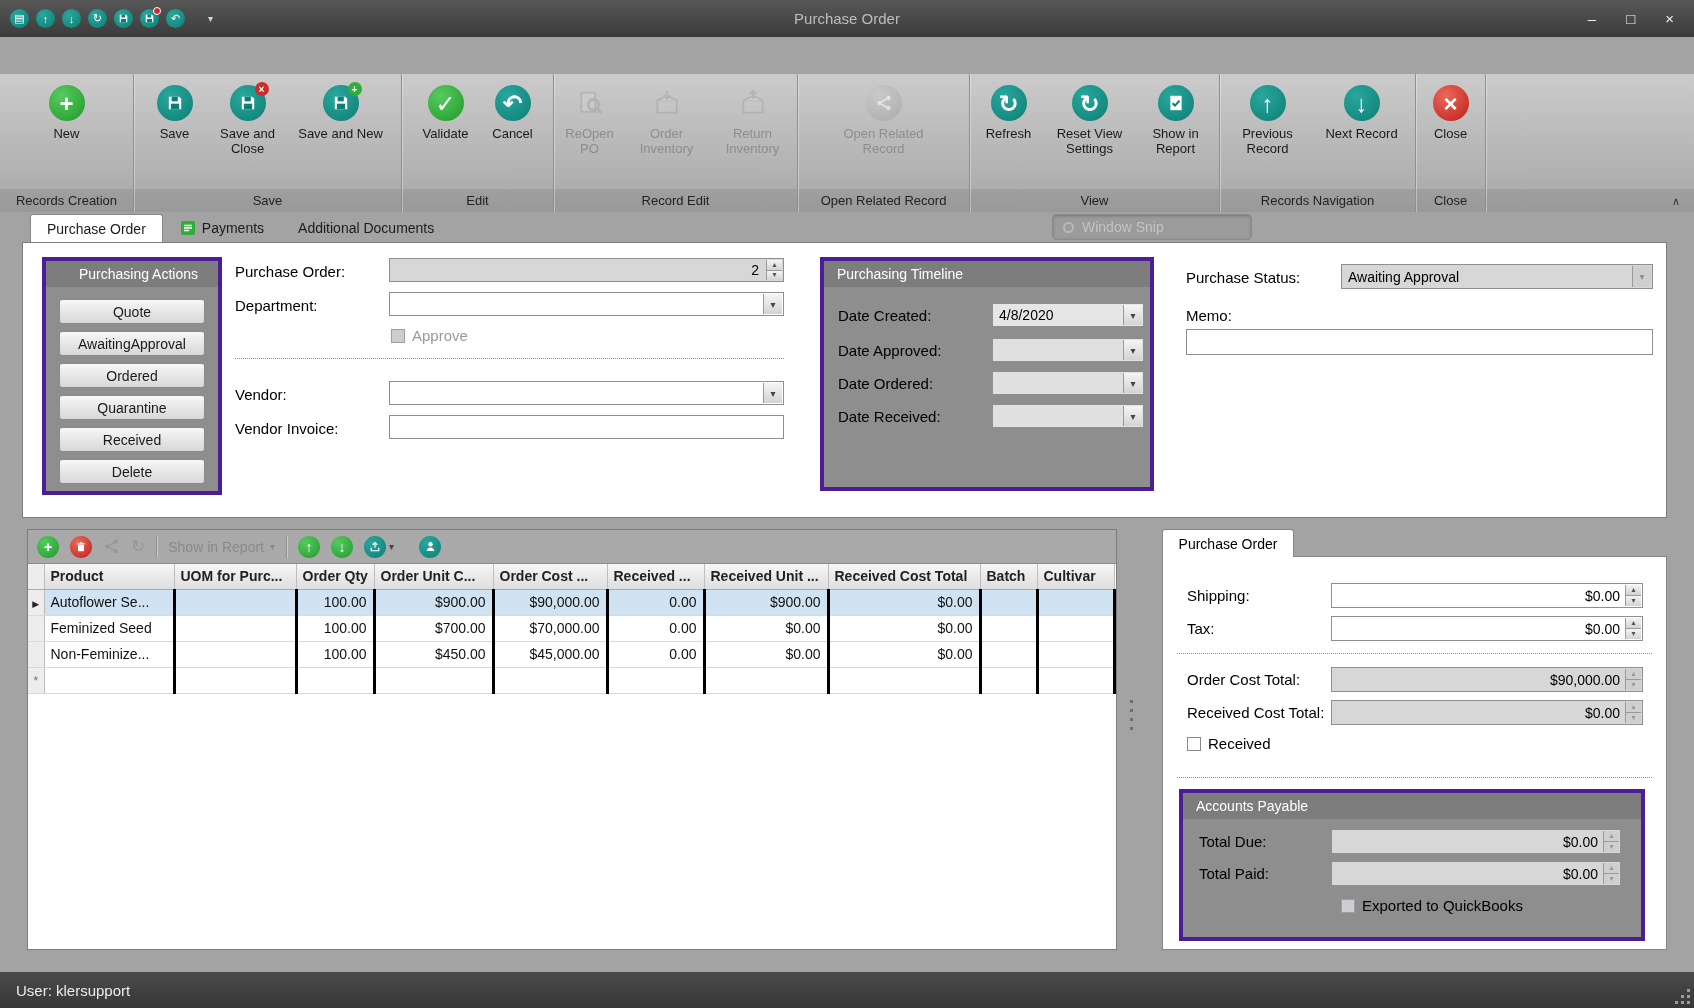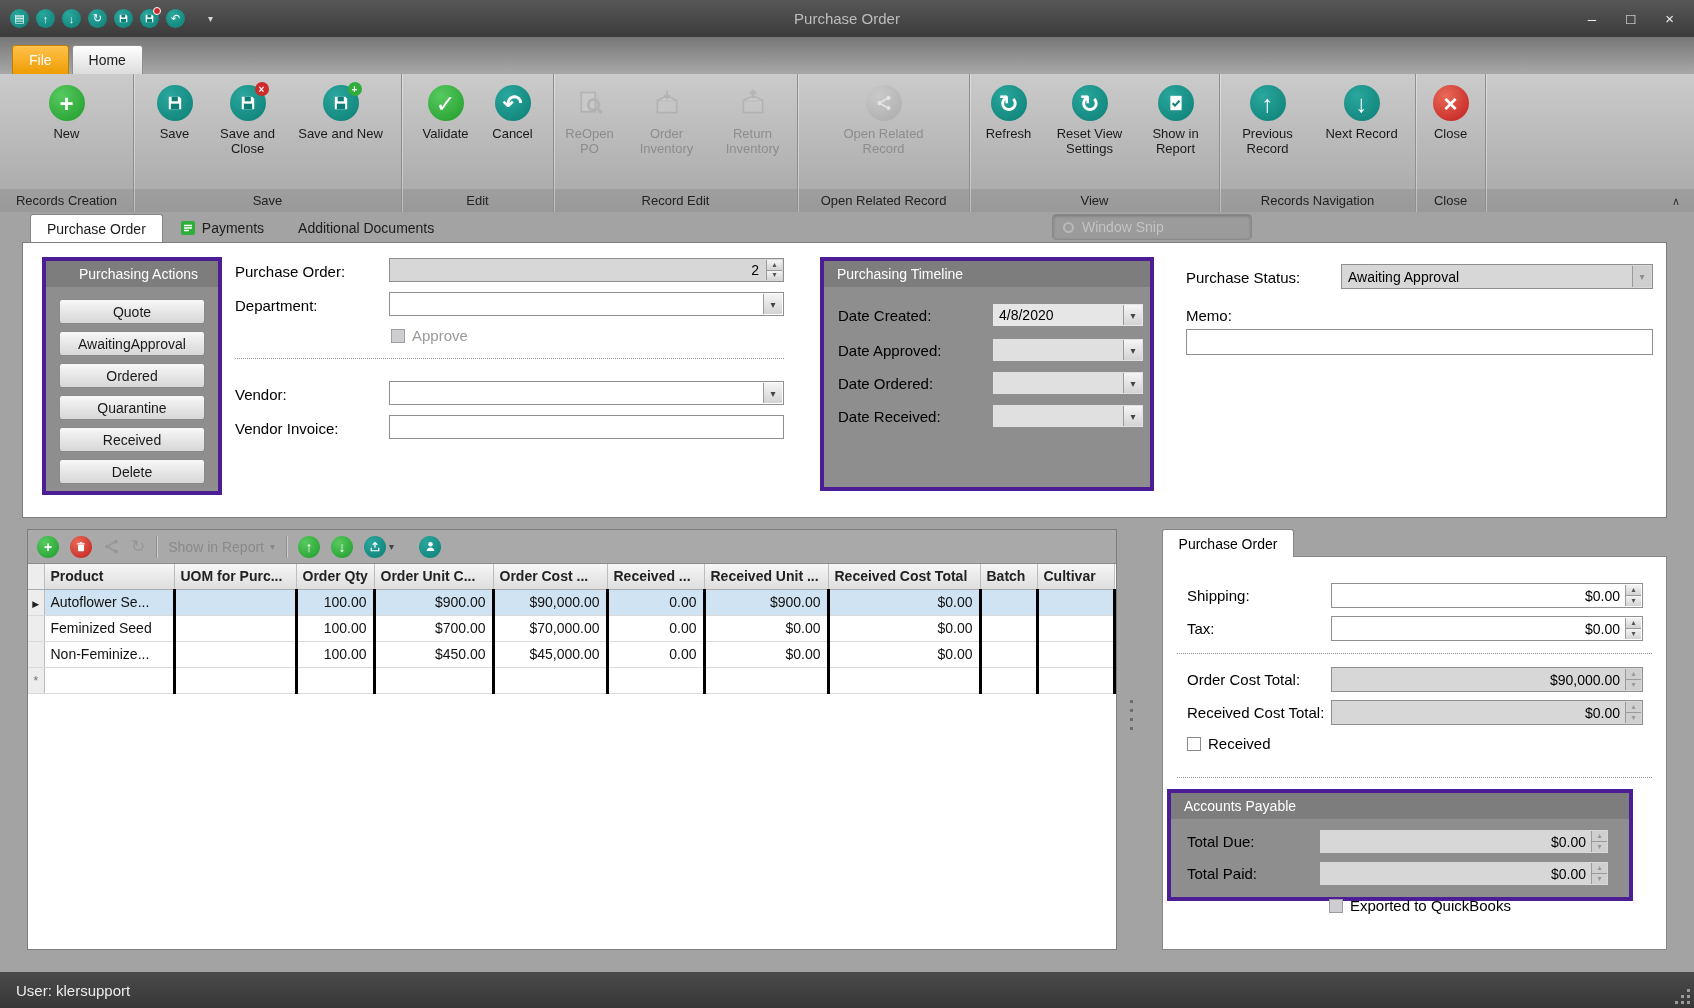--- a/index.html
+++ b/index.html
@@ -147,24 +147,20 @@
       <span class="qat-caret">▾</span>
     </div>
     <div class="title">Purchase Order</div>
     <div class="winbtns">
       <span>–</span>
       <span>□</span>
       <span>×</span>
     </div>
   </div>
 
-  <div class="tabrow">
-    <div class="apptab file">File</div>
-    <div class="apptab home">Home</div>
-  </div>
 
   <div class="ribbon">
     <div class="rgroups">
 
       <div class="rgroup" style="width:134px">
         <div class="rbtns">
           <div class="rbtn" style="width:72px">
             <span class="icn green">
                 <span class="big">+</span>
               </span>
@@ -657,21 +653,21 @@
           </span>
       </div>
 
       <div class="cbrow" style="left:24px;top:178px">
         <span class="cb"></span>
         <span>Received</span>
       </div>
 
       <div class="dotted" style="left:14px;right:14px;top:220px"></div>
 
-      <div class="gbox" style="left:4px;top:232px;width:466px;height:112px">
+      <div class="gbox" style="left:16px;top:232px;width:466px;height:152px">
         <div class="ghead">Accounts Payable</div>
 
         <div class="flabel" style="left:16px;top:40px">Total Due:</div>
         <div class="field dis" style="left:148px;top:36px;width:290px;height:25px">
           <span class="val right">$0.00</span>
           <span class="spin dis">
               <i>▴</i>
               <i>▾</i>
             </span>
         </div>

